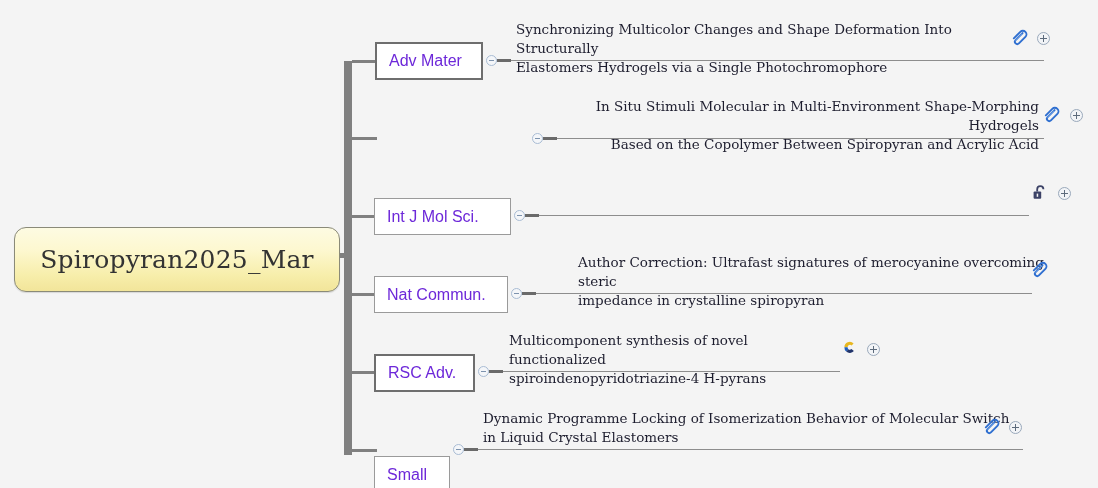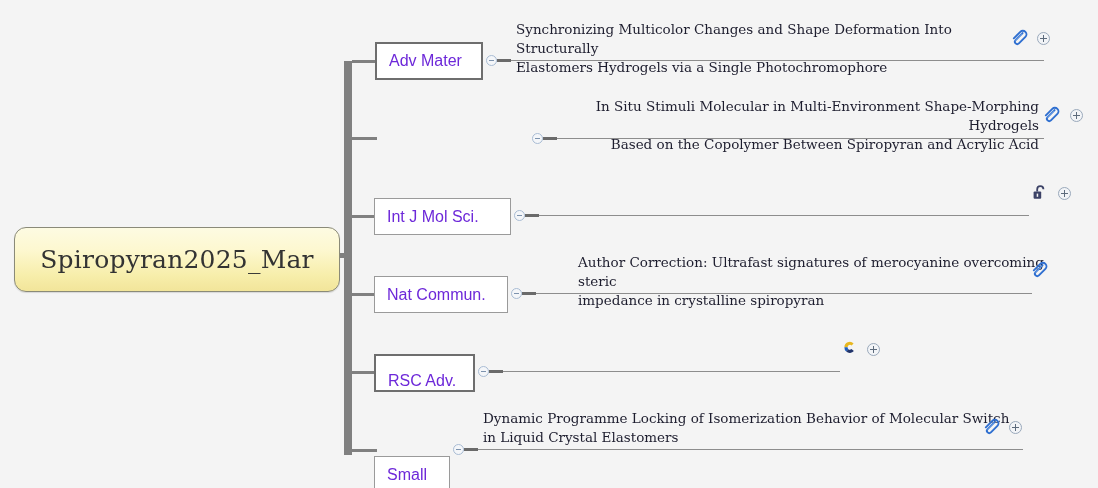--- a/index.html
+++ b/index.html
@@ -238,26 +238,30 @@
 impedance in crystalline spiropyran</div>
   </div>
   <span class="icon" style="left:1030px; top:261px;">
     <svg width="18" height="18" viewBox="0 0 18 18">
       <path d="M12.6 4.1 L5.6 11.1 a2.3 2.3 0 0 0 3.3 3.3 L15.4 7.9 a3.6 3.6 0 0 0 -5.1 -5.1 L3.8 9.3" fill="none" stroke="#2f6fd0" stroke-width="1.9" stroke-linecap="round"></path>
       <path d="M12.1 4.7 L5.3 11.4" fill="none" stroke="#7fb0f0" stroke-width="0.8"></path>
     </svg>
   </span>
 
   <div class="branch-stub" style="top:371px; width:25px;"></div>
-  <div class="jnode bold-border" style="left:374px; top:354px; width:101px; height:38px;align-items:flex-end;">
+  <div class="jnode bold-border" style="left:374px; top:354px; width:101px; height:38px;">
     <span class="jnode-label">RSC Adv.</span>
   </div>
   <div class="collapse-circle" style="left:478px; top:366px;"></div>
   <div class="leaf-link-dark" style="left:489px; top:370px; width:14px;"></div>
   <div class="leaf-underline" style="left:503px; top:371px; width:337px;"></div>
+  <div class="leaf" style="left:509px; top:331px; width:340px;">
+    <div class="leaf-text">Multicomponent synthesis of novel functionalized
+spiroindenopyridotriazine-4 H-pyrans</div>
+  </div>
   <span class="icon" style="left:841px; top:339px;">
     <svg width="17" height="18" viewBox="0 0 17 18">
       <path d="M12.6 4.4 A5.4 5.4 0 0 0 3.4 8.3 L6.6 8.3 A2.4 2.4 0 0 1 10.6 6.4 Z" fill="#e8b720"></path>
       <path d="M3.4 8.3 A5.4 5.4 0 0 0 5.2 12.6 L7.4 10.2 A2.4 2.4 0 0 1 6.6 8.3 Z" fill="#1f5fbf"></path>
       <path d="M5.2 12.6 A5.4 5.4 0 0 0 12.9 12.1 L10.4 10.1 A2.4 2.4 0 0 1 7.4 10.2 Z" fill="#21346b"></path>
     </svg>
   </span>
   <span class="plus-circle" style="left:867px; top:343px;"></span>
 
   <div class="branch-stub" style="top:449px; width:25px;"></div>

